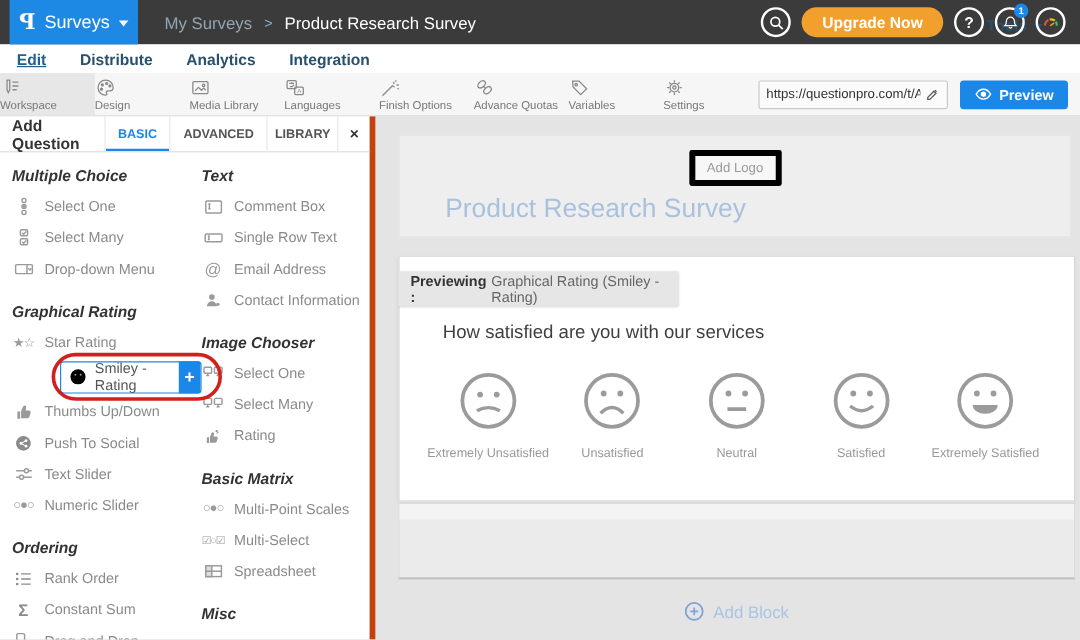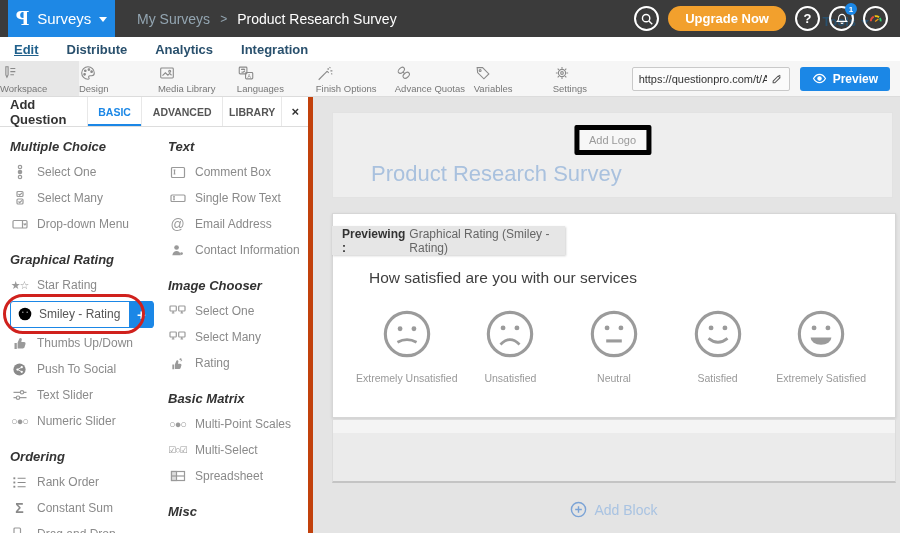--- a/index.html
+++ b/index.html
@@ -59,21 +59,21 @@
   .sb-close { width:27px; display:flex; align-items:center; justify-content:center; border-left:1px solid #e8e8e8;
               color:#333; font-weight:bold; font-size:13px; cursor:pointer; }
   .sb-body { display:flex; padding:12px 0 0 10px; }
   .sb-col1 { width:158px; } .sb-col2 { flex:1; }
   .sb-sec { margin-bottom:15px; }
   .sb-sec-title { font-size:13px; font-weight:bold; color:#333; margin-bottom:5px;font-style:italic; }
   .sb-item { display:flex; align-items:center; gap:8px; height:26px; font-size:12px; color:#8a8a8a; cursor:pointer; }
   .sb-item .ic { width:19px; display:flex; justify-content:center; align-items:center; color:#9a9a9a; flex-shrink:0; }
   .sb-item .ic svg { stroke:#9a9a9a; fill:none; stroke-width:1.2; }
   .glyph-ic { font-size:11px; letter-spacing:-1px; }
-  .hl-row { position:relative; height:32px; display:flex; align-items:center; }
+  .hl-row { position:relative; height:32px; display:flex; align-items:center;margin-left:40px; }
   .hl-box { display:inline-flex; align-items:center; border:1px solid #1b87e6; border-radius:3px; background:#fff;
             height:27px; padding-left:6px; cursor:pointer; }
   .hl-box .label { color:#555; font-size:12px; margin:0 9px 0 6px; }
   .hl-plus { width:24px; height:27px; background:#1b87e6; color:#fff; display:flex; align-items:center; justify-content:center;
              border-radius:0 2px 2px 0; font-size:15px; font-weight:bold; cursor:pointer; }
   .red-oval { position:absolute; left:-7px; top:-4px; width:142px; height:40px; border:3px solid #d0211d;
               border-radius:20px; pointer-events:none; }
 
   
   .main { flex:1; position:relative; background:#e4e4e4; }

